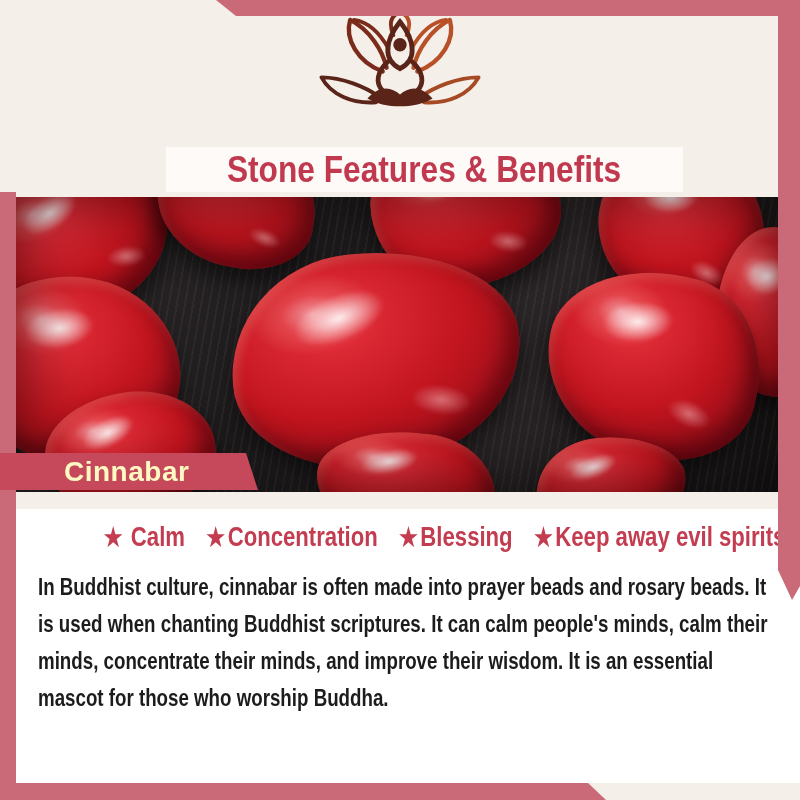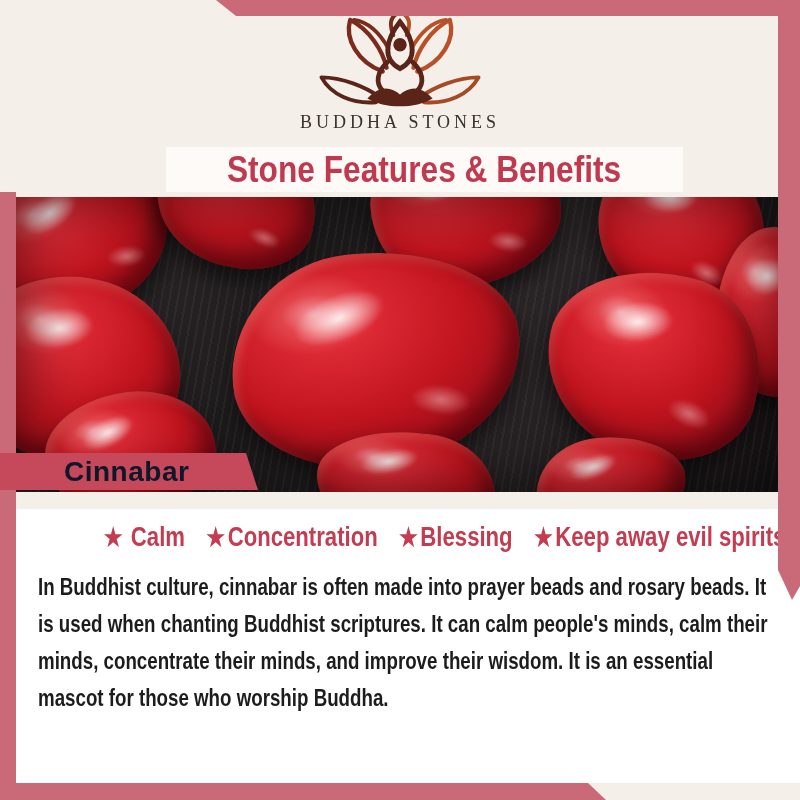--- a/index.html
+++ b/index.html
@@ -56,21 +56,21 @@
   .stone .hl2{position:absolute;right:14%;bottom:18%;width:30%;height:20%;border-radius:50%;
     background:radial-gradient(closest-side,rgba(255,220,220,.45),rgba(255,255,255,0) 70%);
     transform:rotate(12deg);filter:blur(1px);}
   .vignette{position:absolute;inset:0;box-shadow:inset 0 0 70px rgba(0,0,0,.55);}
 
   
   .name-ribbon{position:absolute;left:0;top:453px;width:258px;height:37px;
     background:var(--ribbon-crimson,#c5495b);
     clip-path:polygon(0 0,246px 0,100% 100%,0 100%);
     display:flex;align-items:center;z-index:7;}
-  .name-ribbon span{color:#0f172a;font-size:28px;font-weight:bold;margin-left:64px;letter-spacing:.5px;}
+  .name-ribbon span{color:#fef9c3;font-size:28px;font-weight:bold;margin-left:64px;letter-spacing:.5px;}
 
   
   .content{position:absolute;left:16px;top:509px;width:784px;height:274px;
     background:var(--panel-white,#fff);z-index:2;}
   .benefits{margin-top:13px;text-align:center;white-space:nowrap;}
   .bline{display:inline-block;transform:scaleX(.82);font-size:27px;font-weight:bold;
     color:var(--benefits-crimson,#c33c50);}
   .benefit{margin:0 13px;}
   .benefit .star{margin-right:3px;font-size:.95em;}
   .benefit:first-child .star{margin-right:10px;}
@@ -96,21 +96,20 @@
       <path class="lg-stroke lg-leafL" stroke-width="4" d="M95 92 C70 94 48 84 38 66 C60 66 84 76 98 86"></path>
       <path class="lg-stroke lg-leafR" stroke-width="4" d="M145 92 C170 94 192 84 202 66 C180 66 156 76 142 86"></path>
 
       <circle class="lg-fig" cx="120" cy="32" r="7"></circle>
       <path class="lg-figstroke" stroke-width="5" d="M120 8 C104 28 102 48 120 57 C138 48 136 28 120 8 Z"></path>
       <path class="lg-figstroke" stroke-width="5" d="M107 50 C96 60 94 72 102 80"></path>
       <path class="lg-figstroke" stroke-width="5" d="M133 50 C144 60 146 72 138 80"></path>
       <path class="lg-fig" d="M86 88 C99 74 111 76 120 84 C129 76 141 74 154 88 C136 99 104 99 86 88 Z"></path>
     </svg>
   </div>
-  <div class="brand">BUDDHA STONES</div>
 
   <div class="title-box">
     <span class="t">Stone Features &amp; Benefits</span>
   </div>
 
   <div class="photo">
     <div class="stone" style="left:-30px;top:-35px;width:185px;height:150px;transform:rotate(-18deg)">
         <i class="hl"></i>
         <i class="hl2"></i>
       </div>

